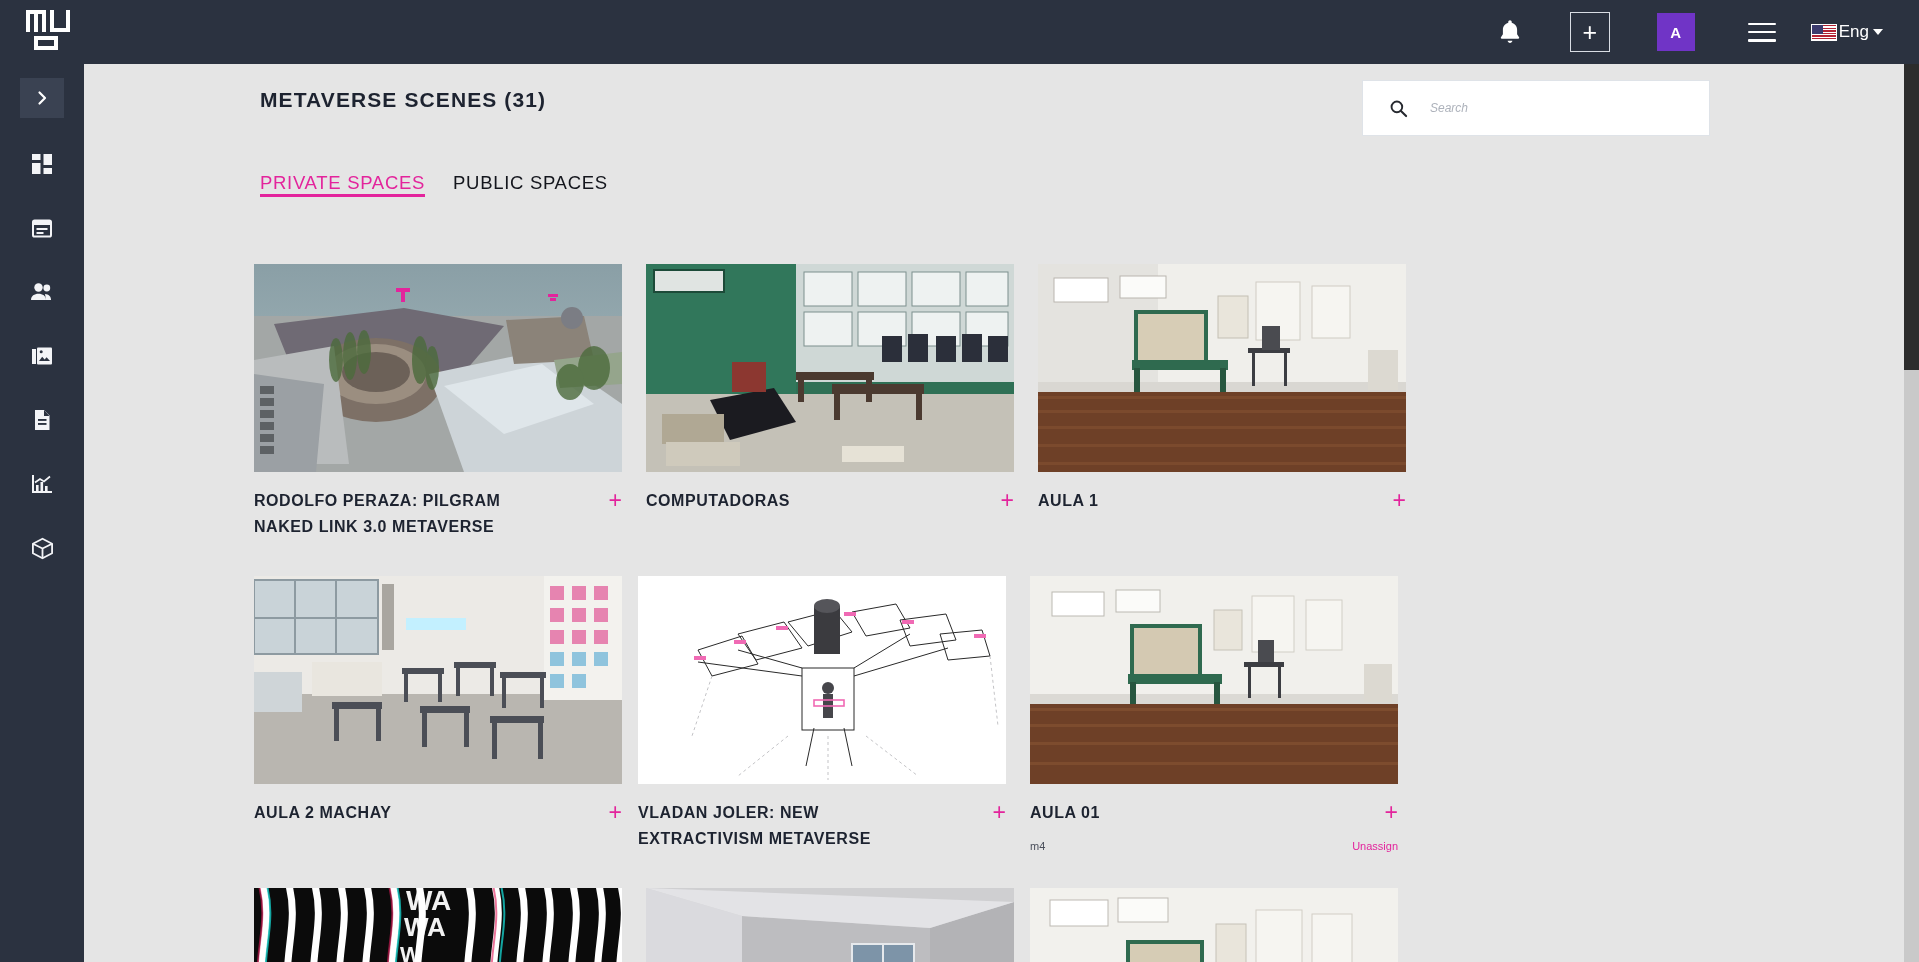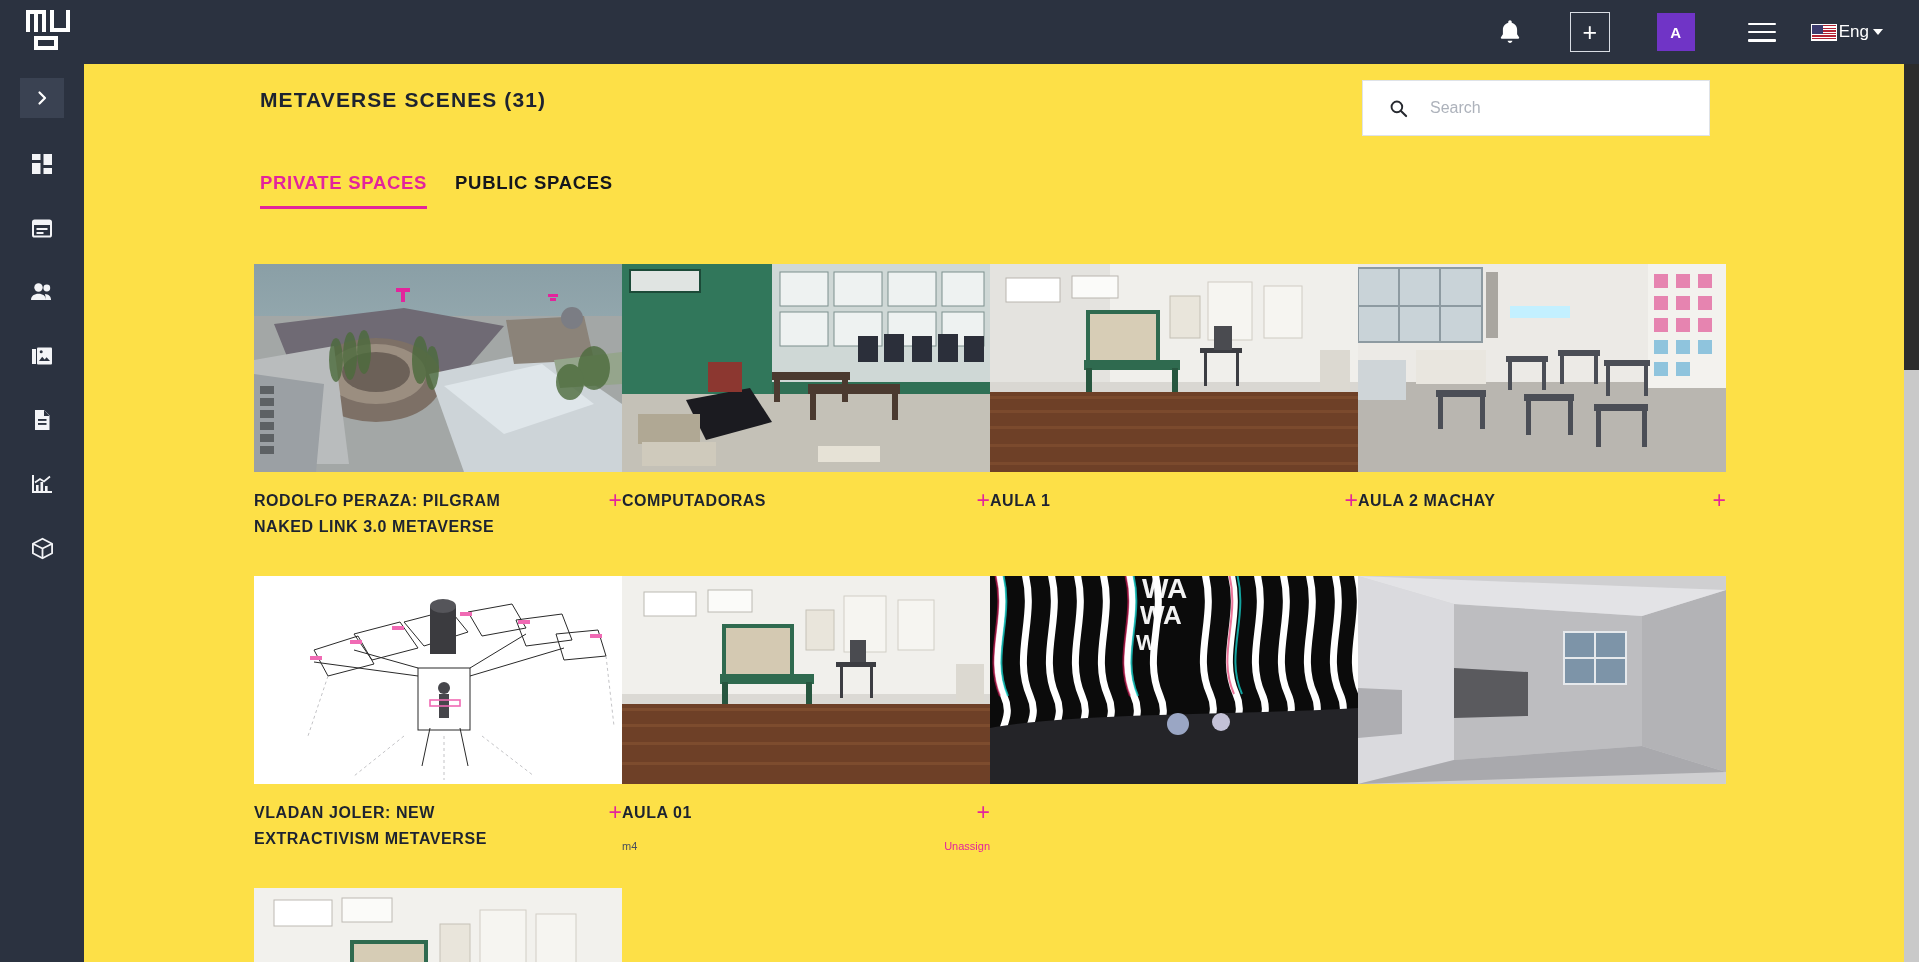--- a/index.html
+++ b/index.html
@@ -133,21 +133,21 @@
     width: 44px; height: 40px;
     margin-bottom: 20px;
   }
 
   
   .main {
     position: absolute;
     top: 64px; left: 84px;
     width: 1835px;
     height: 898px;
-    background: #fde047;
+    background: #e5e5e5;
     overflow: hidden;
   }
   .content {
     padding: 0 0 0 0;
     position: relative;
   }
 
   .page-title {
     position: absolute;
     left: 176px;
@@ -168,61 +168,62 @@
     background: #ffffff;
     display: flex;
     align-items: center;
     padding-left: 26px;
     gap: 22px;
   }
   .search-box input {
     border: none;
     outline: none;
     font-family: "Liberation Sans", sans-serif;
-    font-size: 16px;
+    font-size: 12px;
     color: #2b3240;
     width: 250px;
     background: transparent;
+    font-style: italic;
   }
   .search-box input::placeholder { color: #adb2bb; }
 
   .tabs {
     position: absolute;
     left: 176px;
     top: 108px;
     display: flex;
     gap: 28px;
     align-items: flex-end;
   }
   .tab {
     font-size: 18.5px;
     letter-spacing: .7px;
-    padding-bottom: 12px;
     cursor: pointer;
     color: #14161d;
-    font-weight: 700;
+    font-weight: 400;
     border-bottom: 3.5px solid transparent;
   }
   .tab.active {
     color: #e3249c;
     border-bottom-color: #e3249c;
   }
 
   
   .grid {
     position: absolute;
     left: 170px;
     top: 200px;
     width: 1520px;
     display: flex;
     flex-wrap: wrap;
     gap: 0;
   }
   .card {
     width: 368px;
+    margin-right: 24px;
     margin-bottom: 22px;
   }
   .card:nth-child(4n) { margin-right: 16px; }
 
   .thumb {
     width: 100%;
     height: 208px;
     background: #d6d9de;
     overflow: hidden;
     position: relative;

